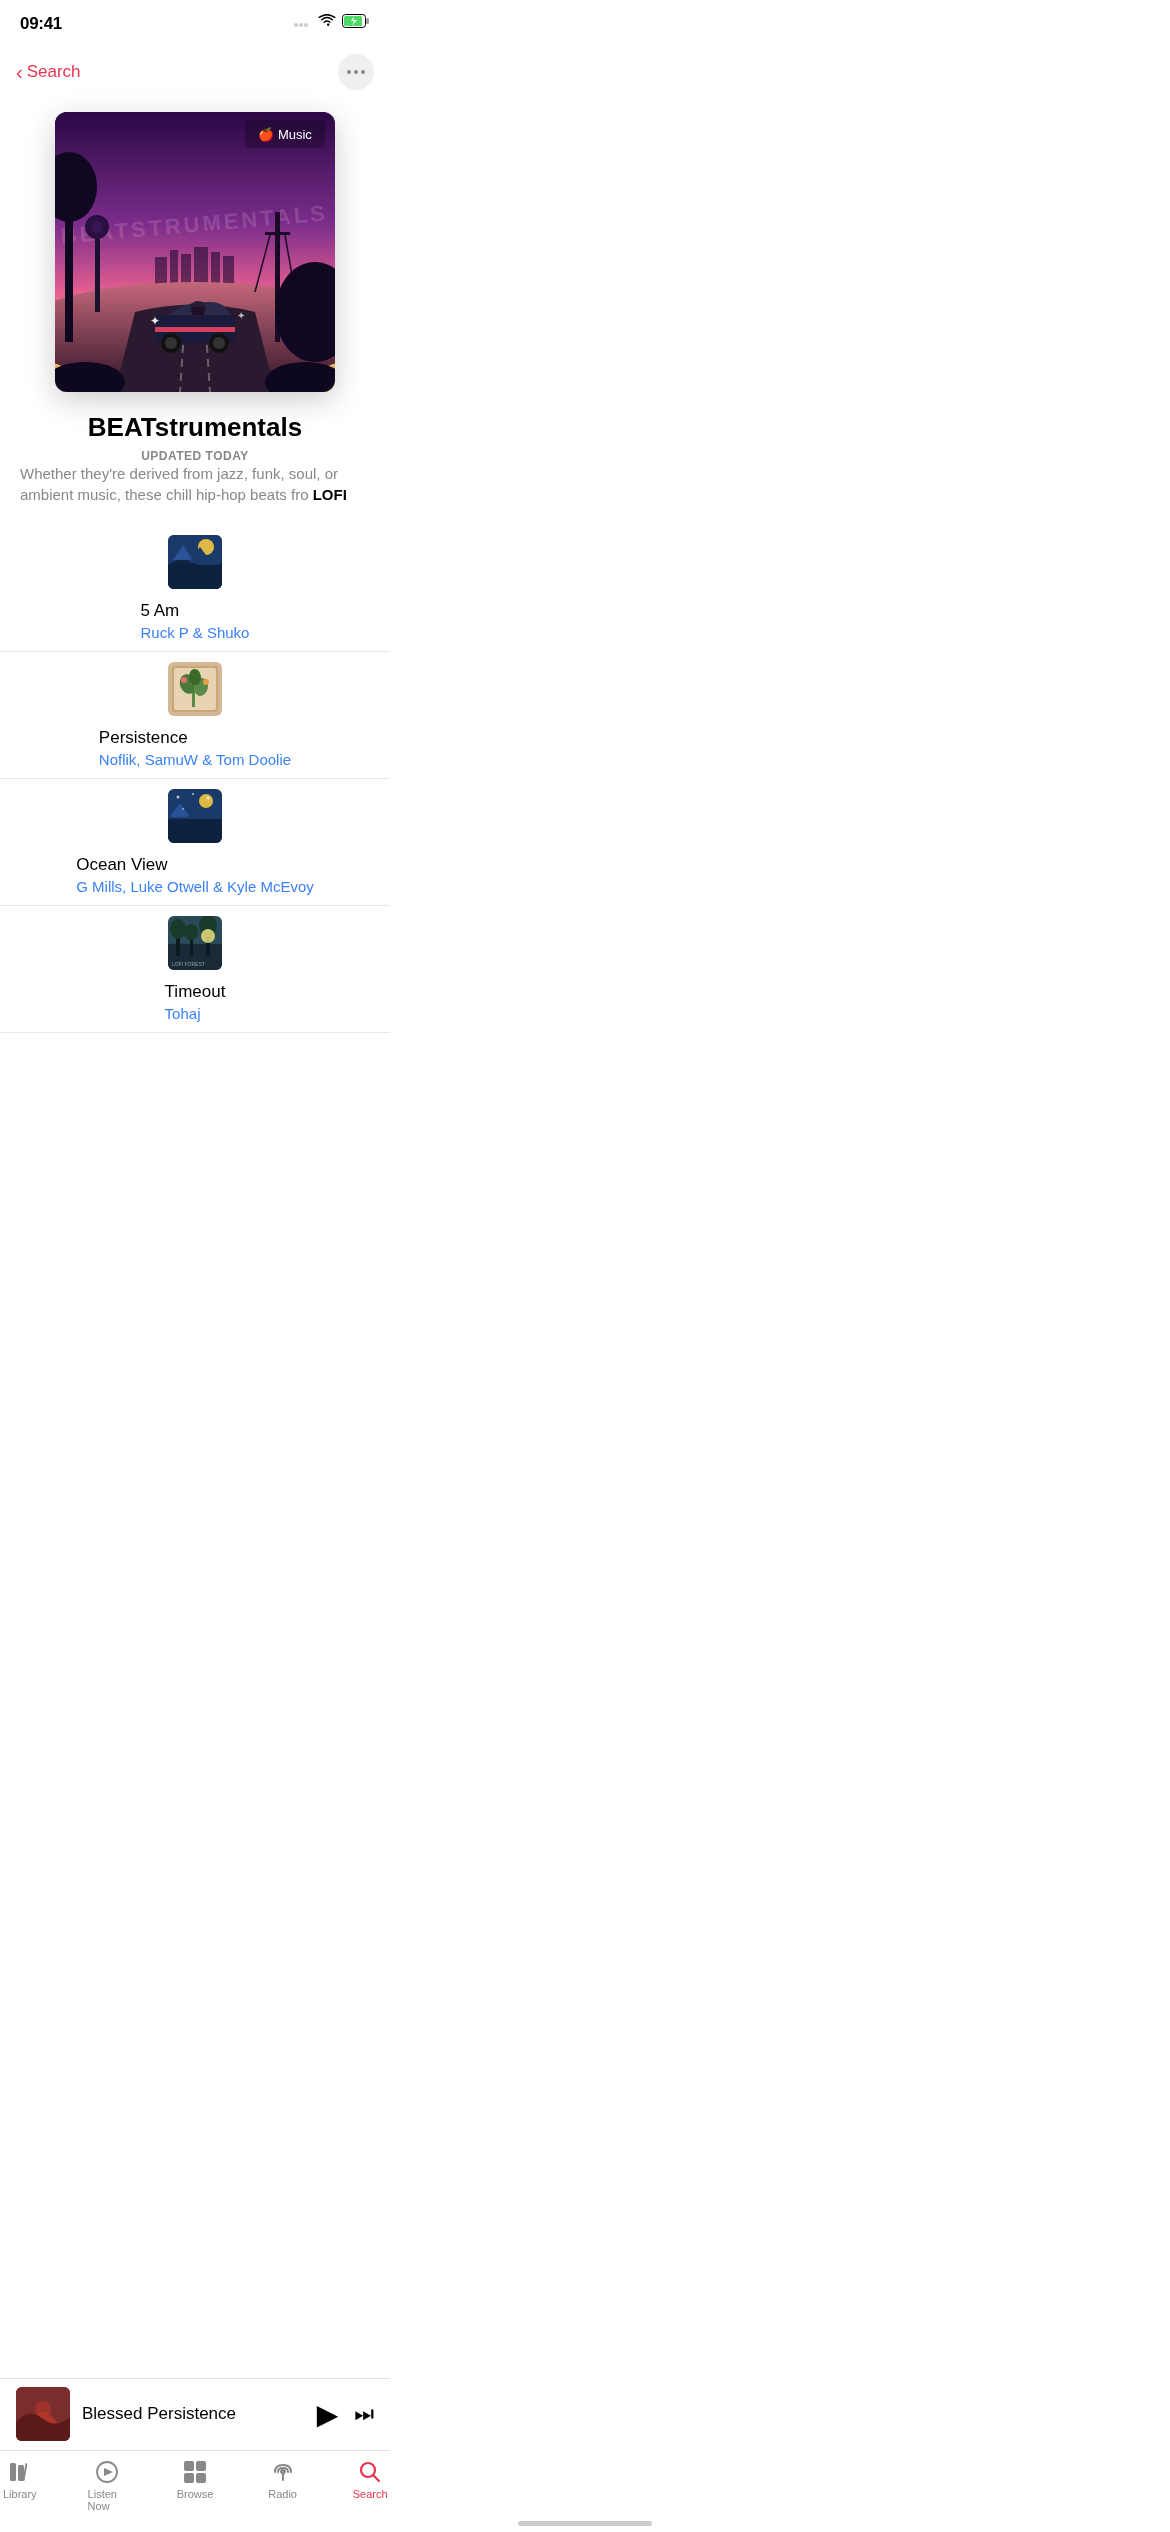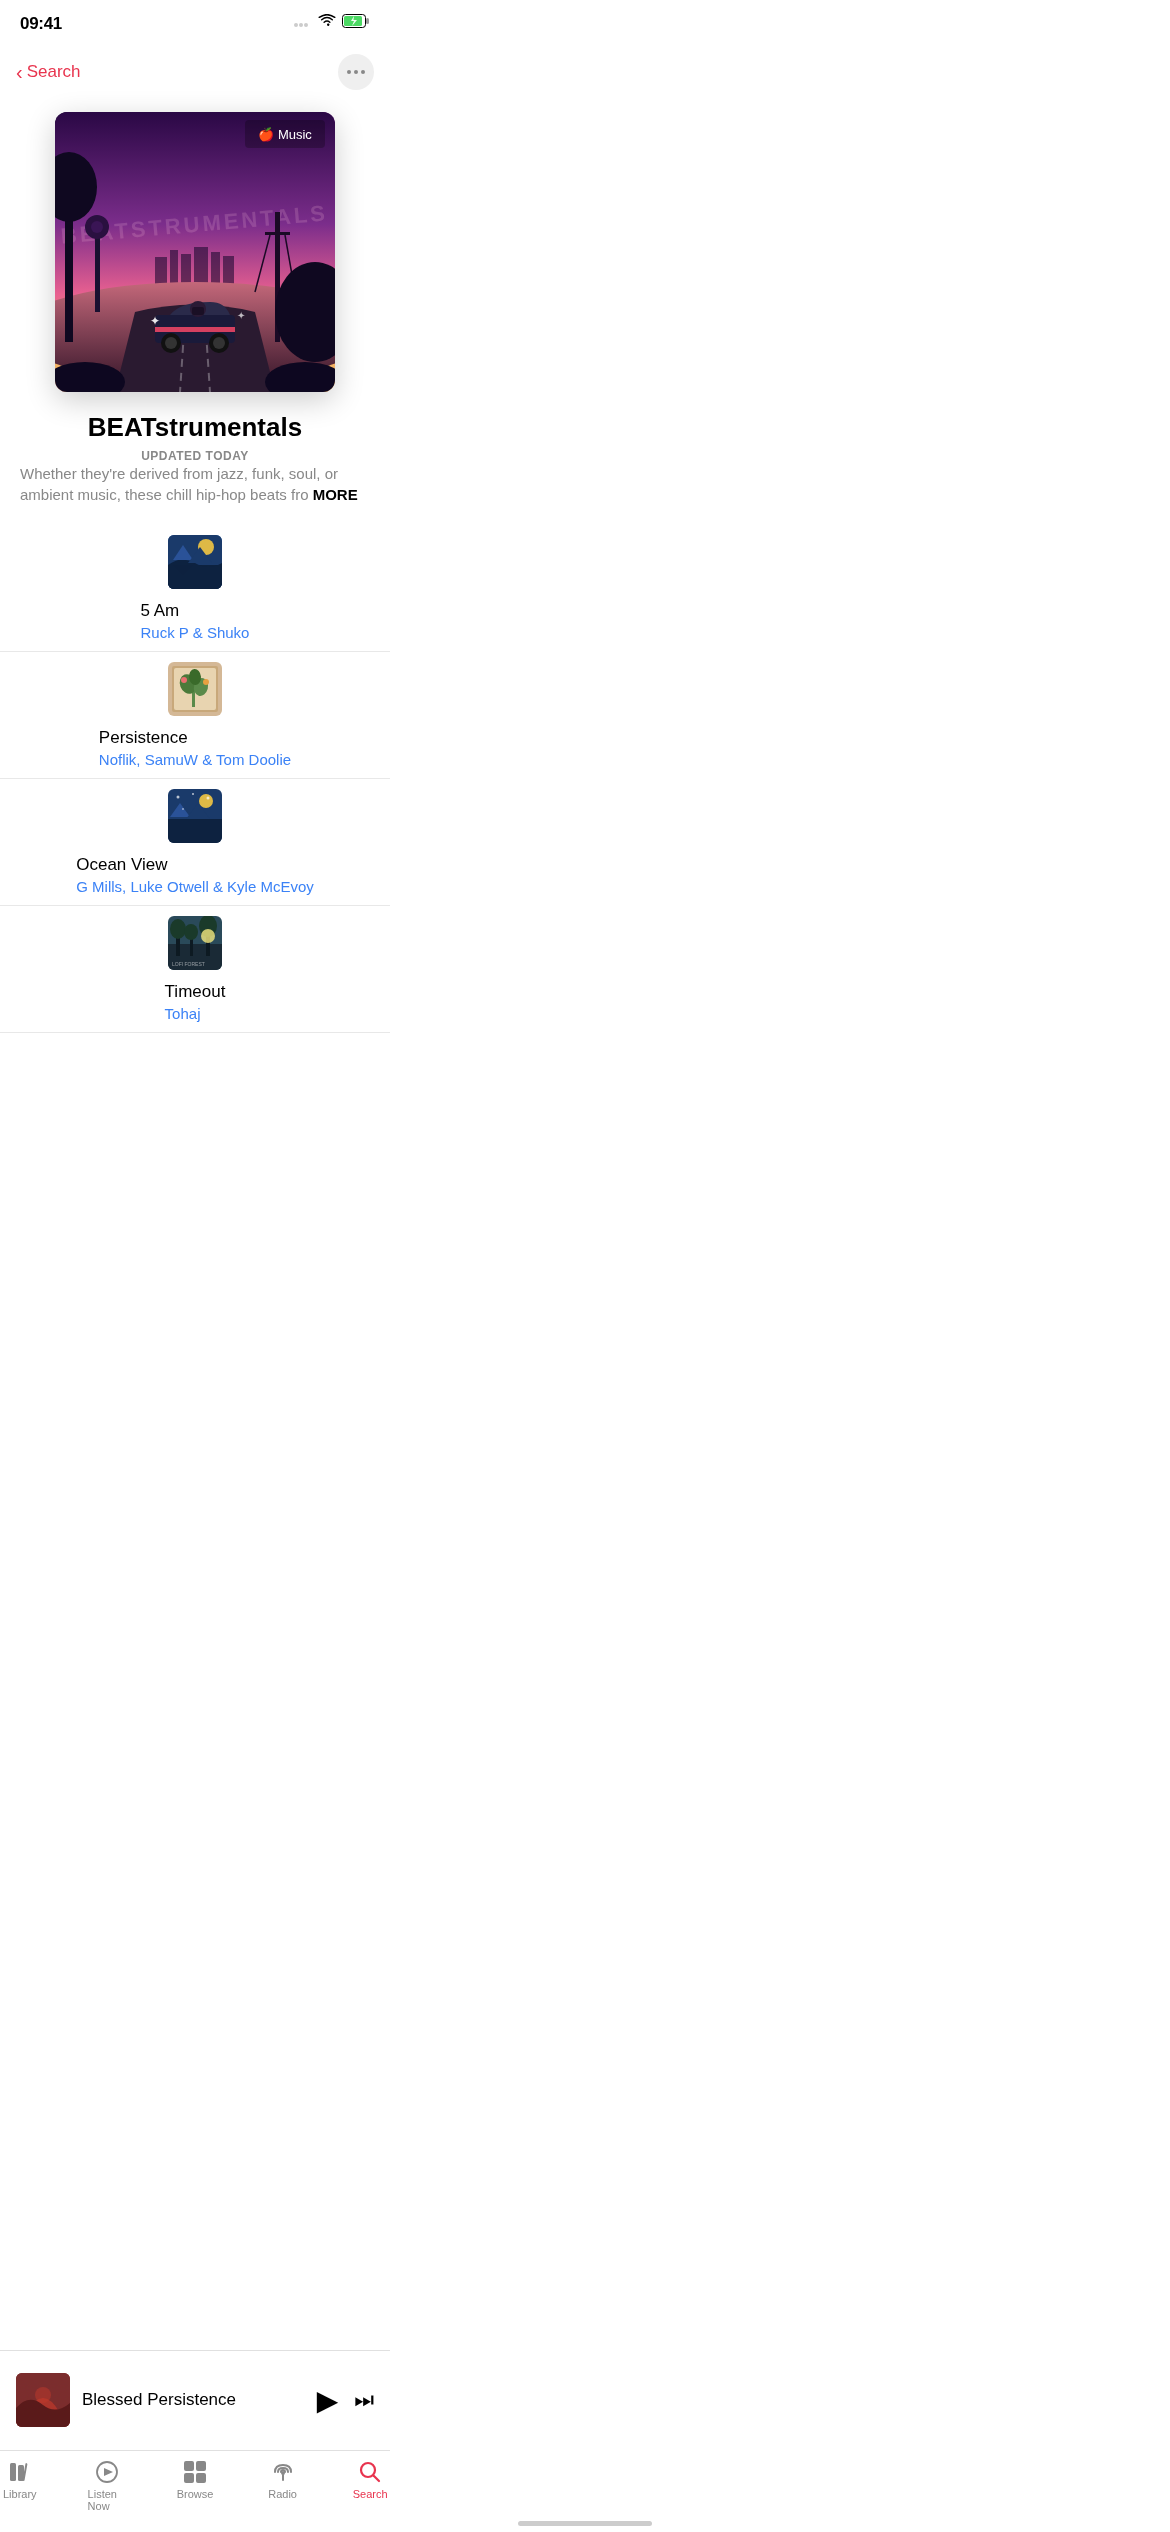--- a/index.html
+++ b/index.html
@@ -159,21 +159,21 @@
 
     
     .now-playing-bar {
       position: fixed;
       bottom: 83px;
       left: 0;
       right: 0;
       width: 390px;
       background: #fff;
       border-top: 1px solid #e0e0e0;
-      padding: 22px 16px;
+      padding: 8px 16px;
       display: flex;
       align-items: center;
       gap: 12px;
     }
     .np-thumb {
       width: 54px;
       height: 54px;
       border-radius: 6px;
       overflow: hidden;
       flex-shrink: 0;
@@ -369,21 +369,21 @@
       <text x="230" y="27" font-size="13" fill="white" text-anchor="middle" font-weight="500">🍎 Music</text>
     </svg>
   </div>
 </div>
 
 <div class="playlist-info">
   <div class="playlist-title">BEATstrumentals</div>
   <div class="playlist-updated">UPDATED TODAY</div>
   <div class="playlist-desc">
     <span>Whether they're derived from jazz, funk, soul, or ambient music, these chill hip-hop beats fro</span>
-    <span class="more-link">MORE</span>
+    <span class="more-link">LOFI</span>
   </div>
 </div>
 
 <div class="track-list">
 
   <div class="track-item">
     <div class="track-thumb thumb-blue">
       <svg width="54" height="54" viewBox="0 0 54 54">
         <rect width="54" height="54" fill="#1a3a6a"></rect>
 

